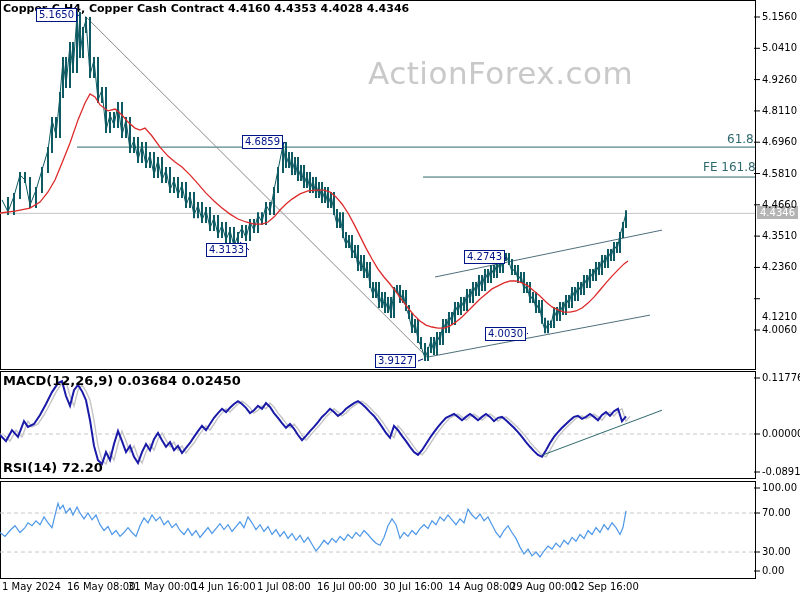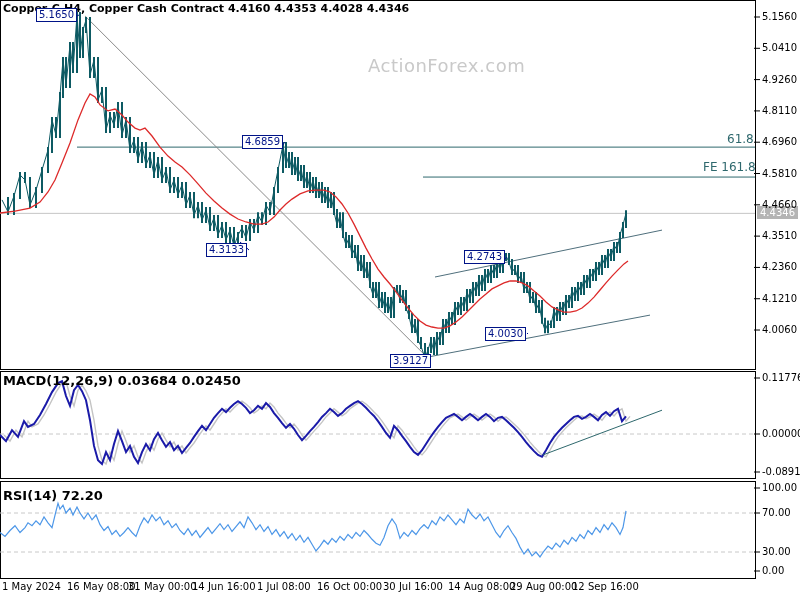--- a/index.html
+++ b/index.html
@@ -1,28 +1,28 @@
 <!DOCTYPE html>
 <html><head>
 <meta charset="utf-8">
 <style>
   html,body{margin:0;padding:0;background:#fff;}
   body{width:800px;height:600px;font-family:"DejaVu Sans",sans-serif;}
   #chart-window{position:relative;width:800px;height:600px;background:#fff;overflow:hidden;}
-  .watermark{position:absolute;left:368px;top:55px;font-size:18px;color:#c9c9c9;z-index:1;letter-spacing:0.5px;}
+  .watermark{position:absolute;left:368px;top:55px;font-size:31px;color:#c9c9c9;z-index:1;letter-spacing:0.5px;}
   .panel{position:absolute;border:1px solid #000;background:transparent;z-index:2;}
   #price-panel{left:0;top:0;width:754px;height:368px;}
   #macd-panel{left:0;top:371px;width:754px;height:106px;}
   #rsi-panel{left:0;top:481px;width:754px;height:96px;}
   #chart-svg{position:absolute;left:0;top:0;width:800px;height:600px;z-index:3;}
   #labels{position:absolute;left:0;top:0;width:800px;height:600px;z-index:4;pointer-events:none;}
   .hdr{position:absolute;left:3px;top:2px;font-size:11px;font-weight:600;color:#000;z-index:4;white-space:nowrap;}
   .ind-label{position:absolute;left:3px;font-size:13px;font-weight:600;color:#000;z-index:4;white-space:nowrap;}
   #macd-label{top:373px;}
-  #rsi-label{top:488px;}
+  #rsi-label{top:460px;}
   .tick{position:absolute;font-size:10px;color:#000;white-space:nowrap;line-height:12px;}
   .timelabel{position:absolute;font-size:10px;color:#000;white-space:nowrap;line-height:12px;}
   .ann{position:absolute;border:1px solid #001387;color:#001387;background:#fff;font-size:10px;line-height:12px;padding:0 2px;white-space:nowrap;}
   .fibtext{position:absolute;font-size:12px;color:#2e686d;white-space:nowrap;line-height:12px;}
   .pricebox{position:absolute;background:#b4b4b4;color:#fff;font-size:10px;line-height:13px;padding:0 3px;white-space:nowrap;}
 </style>
 </head>
 <body>
 
 <div id="chart-window">
@@ -91,44 +91,44 @@
   </div>
 
   <div id="labels">
       <div class="fibtext" style="left: 727px; top: 133px;">61.8</div>
       <div class="fibtext" style="left: 703px; top: 161px;">FE 161.8</div>
       <div class="pricebox" style="left: 757px; top: 206px;">4.4346</div>
       <div class="ann" style="left: 36px; top: 8px;">5.1650</div>
       <div class="ann" style="left: 242px; top: 135px;">4.6859</div>
       <div class="ann" style="left: 206px; top: 243px;">4.3133</div>
       <div class="ann" style="left: 464px; top: 250px;">4.2743</div>
-      <div class="ann" style="left: 390px; top: 354px;">3.9127</div>
+      <div class="ann" style="left: 375px; top: 354px;">3.9127</div>
       <div class="ann" style="left: 485px; top: 327px;">4.0030</div>
       <div class="tick" style="left: 762px; top: 11px;">5.1560</div>
       <div class="tick" style="left: 762px; top: 42px;">5.0410</div>
       <div class="tick" style="left: 762px; top: 74px;">4.9260</div>
       <div class="tick" style="left: 762px; top: 105px;">4.8110</div>
       <div class="tick" style="left: 762px; top: 136px;">4.6960</div>
       <div class="tick" style="left: 762px; top: 168px;">4.5810</div>
       <div class="tick" style="left: 762px; top: 199px;">4.4660</div>
       <div class="tick" style="left: 762px; top: 230px;">4.3510</div>
       <div class="tick" style="left: 762px; top: 261px;">4.2360</div>
-      <div class="tick" style="left: 762px; top: 293px;">4.1210</div>
+      <div class="tick" style="left: 762px; top: 311px;">4.1210</div>
       <div class="tick" style="left: 762px; top: 324px;">4.0060</div>
       <div class="tick" style="left: 762px; top: 372px;">0.11776</div>
       <div class="tick" style="left: 762px; top: 428px;">0.00000</div>
       <div class="tick" style="left: 762px; top: 466px;">-0.08913</div>
       <div class="tick" style="left: 762px; top: 482px;">100.00</div>
       <div class="tick" style="left: 762px; top: 507px;">70.00</div>
       <div class="tick" style="left: 762px; top: 546px;">30.00</div>
       <div class="tick" style="left: 762px; top: 565px;">0.00</div>
       <div class="timelabel" style="left: 2px; top: 581px;">1 May 2024</div>
       <div class="timelabel" style="left: 67px; top: 581px;">16 May 08:00</div>
       <div class="timelabel" style="left: 128px; top: 581px;">31 May 00:00</div>
       <div class="timelabel" style="left: 192px; top: 581px;">14 Jun 16:00</div>
       <div class="timelabel" style="left: 257px; top: 581px;">1 Jul 08:00</div>
-      <div class="timelabel" style="left: 317px; top: 581px;">16 Oct 00:00</div>
+      <div class="timelabel" style="left: 317px; top: 581px;">16 Jul 00:00</div>
       <div class="timelabel" style="left: 383px; top: 581px;">30 Jul 16:00</div>
       <div class="timelabel" style="left: 448px; top: 581px;">14 Aug 08:00</div>
       <div class="timelabel" style="left: 510px; top: 581px;">29 Aug 00:00</div>
       <div class="timelabel" style="left: 572px; top: 581px;">12 Sep 16:00</div>
     </div>
 </div>
 
 </body></html>

